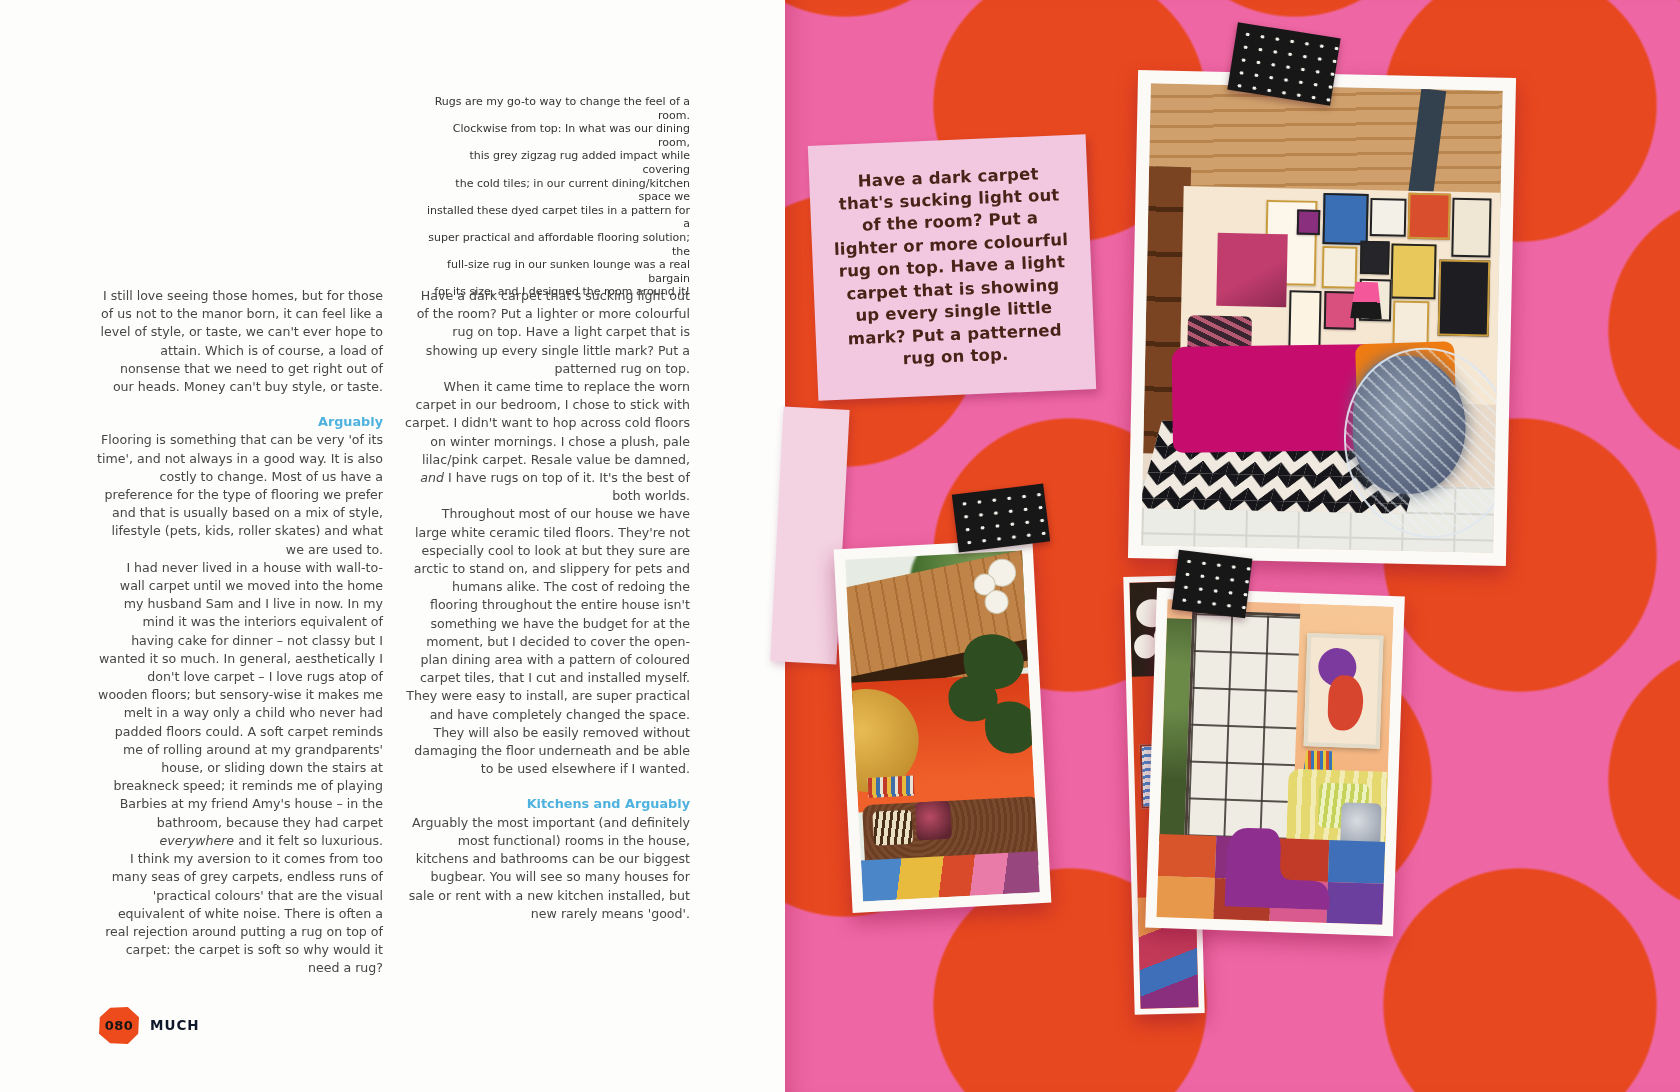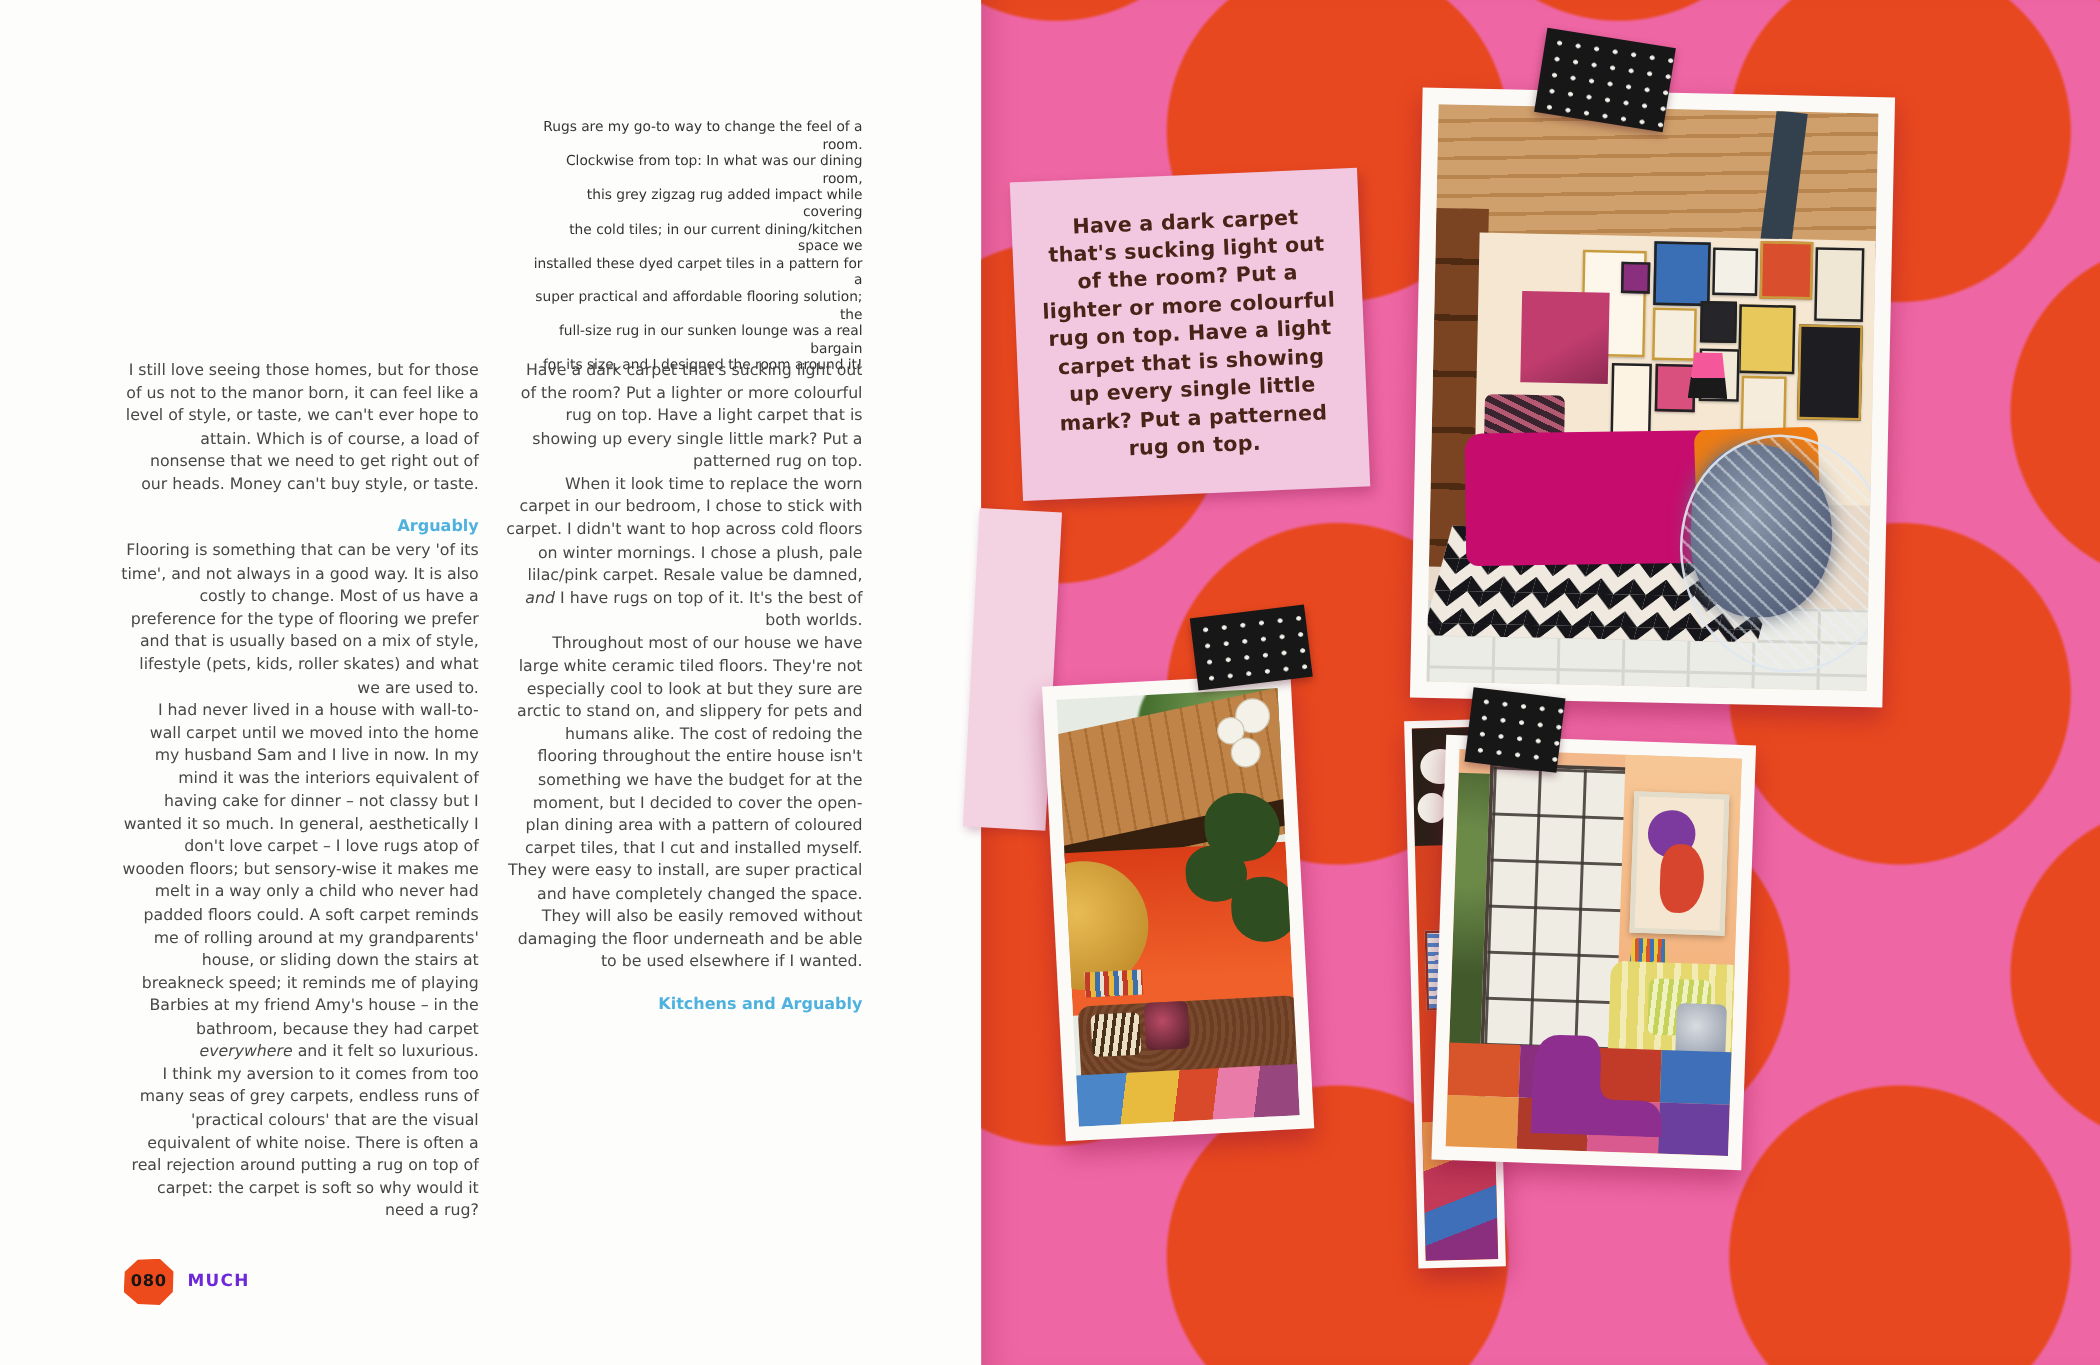--- a/index.html
+++ b/index.html
@@ -17,21 +17,21 @@
   #col2{left:404px;}
   .bodycol p{margin:0;}
   .bodycol p.ind{text-indent:1.15em;}
   .bodycol h3{margin:17px 0 0 0;font-size:12.8px;line-height:18.2px;color:#4fb2de;font-weight:bold;}
   .bodycol em{font-style:italic;}
   #footer-badge{position:absolute;left:99px;top:1007px;width:40px;height:37px;background:#ee4b1d;
       clip-path:polygon(28% 2%,72% 0%,100% 28%,98% 72%,72% 100%,28% 98%,0% 72%,2% 28%);
       display:flex;align-items:center;justify-content:center;}
   #footer-badge span{font-size:13px;font-weight:bold;color:#151515;letter-spacing:.5px;}
   #footer-title{position:absolute;left:150px;top:1017px;font-size:13.5px;font-weight:bold;
-      color:#6d28d9;letter-spacing:1px;}
+      color:#0f172a;letter-spacing:1px;}
 
   
   #page-right{position:absolute;left:785px;top:0;width:895px;height:1092px;
       background-color:#ee66a4;
       background-image:
         radial-gradient(circle 138px at center,#e8481f 98%,transparent 100%),
         radial-gradient(circle 138px at center,#e8481f 98%,transparent 100%);
       background-size:450px 450px,450px 450px;
       background-position:60px -120px,285px 105px;
       box-shadow:inset 22px 0 26px -20px rgba(120,0,40,.28);}
@@ -182,23 +182,24 @@
     <div class="bodycol" id="col1">
       <p>I still love seeing those homes, but for those of us not to the manor born, it can feel like a level of style, or taste, we can't ever hope to attain. Which is of course, a load of nonsense that we need to get right out of our heads. Money can't buy style, or taste.</p>
       <h3>Arguably</h3>
       <p>Flooring is something that can be very 'of its time', and not always in a good way. It is also costly to change. Most of us have a preference for the type of flooring we prefer and that is usually based on a mix of style, lifestyle (pets, kids, roller skates) and what we are used to.</p>
       <p class="ind"><span>I had never lived in a house with wall-to-wall carpet until we moved into the home my husband Sam and I live in now. In my mind it was the interiors equivalent of having cake for dinner – not classy but I wanted it so much. In general, aesthetically I don't love carpet – I love rugs atop of wooden floors; but sensory-wise it makes me melt in a way only a child who never had padded floors could. A soft carpet reminds me of rolling around at my grandparents' house, or sliding down the stairs at breakneck speed; it reminds me of playing Barbies at my friend Amy's house – in the bathroom, because they had carpet </span><em>everywhere</em><span> and it felt so luxurious.</span></p>
       <p class="ind">I think my aversion to it comes from too many seas of grey carpets, endless runs of 'practical colours' that are the visual equivalent of white noise. There is often a real rejection around putting a rug on top of carpet: the carpet is soft so why would it need a rug?</p>
     </div>
 
     <div class="bodycol" id="col2">
       <p class="ind">Have a dark carpet that's sucking light out of the room? Put a lighter or more colourful rug on top. Have a light carpet that is showing up every single little mark? Put a patterned rug on top.</p>
-      <p class="ind"><span>When it look time to replace the worn carpet in our bedroom, I chose to stick with carpet. I didn't want to hop across cold floors on winter mornings. I chose a plush, pale lilac/pink carpet. Resale value be damned, </span><em>and</em><span> I have rugs on top of it. It's the best of both worlds.</span></p>
+      <p class="ind"><span>When it came time to replace the worn carpet in our bedroom, I chose to stick with carpet. I didn't want to hop across cold floors on winter mornings. I chose a plush, pale lilac/pink carpet. Resale value be damned, </span><em>and</em><span> I have rugs on top of it. It's the best of both worlds.</span></p>
       <p class="ind">Throughout most of our house we have large white ceramic tiled floors. They're not especially cool to look at but they sure are arctic to stand on, and slippery for pets and humans alike. The cost of redoing the flooring throughout the entire house isn't something we have the budget for at the moment, but I decided to cover the open-plan dining area with a pattern of coloured carpet tiles, that I cut and installed myself. They were easy to install, are super practical and have completely changed the space. They will also be easily removed without damaging the floor underneath and be able to be used elsewhere if I wanted.</p>
       <h3>Kitchens and Arguably</h3>
+      <p>Arguably the most important (and definitely most functional) rooms in the house, kitchens and bathrooms can be our biggest bugbear. You will see so many houses for sale or rent with a new kitchen installed, but new rarely means 'good'.</p>
     </div>
 
     <div id="footer-badge">
       <span>080</span>
     </div>
     <div id="footer-title">MUCH</div>
   </div>
 
   <div id="page-right">
 

